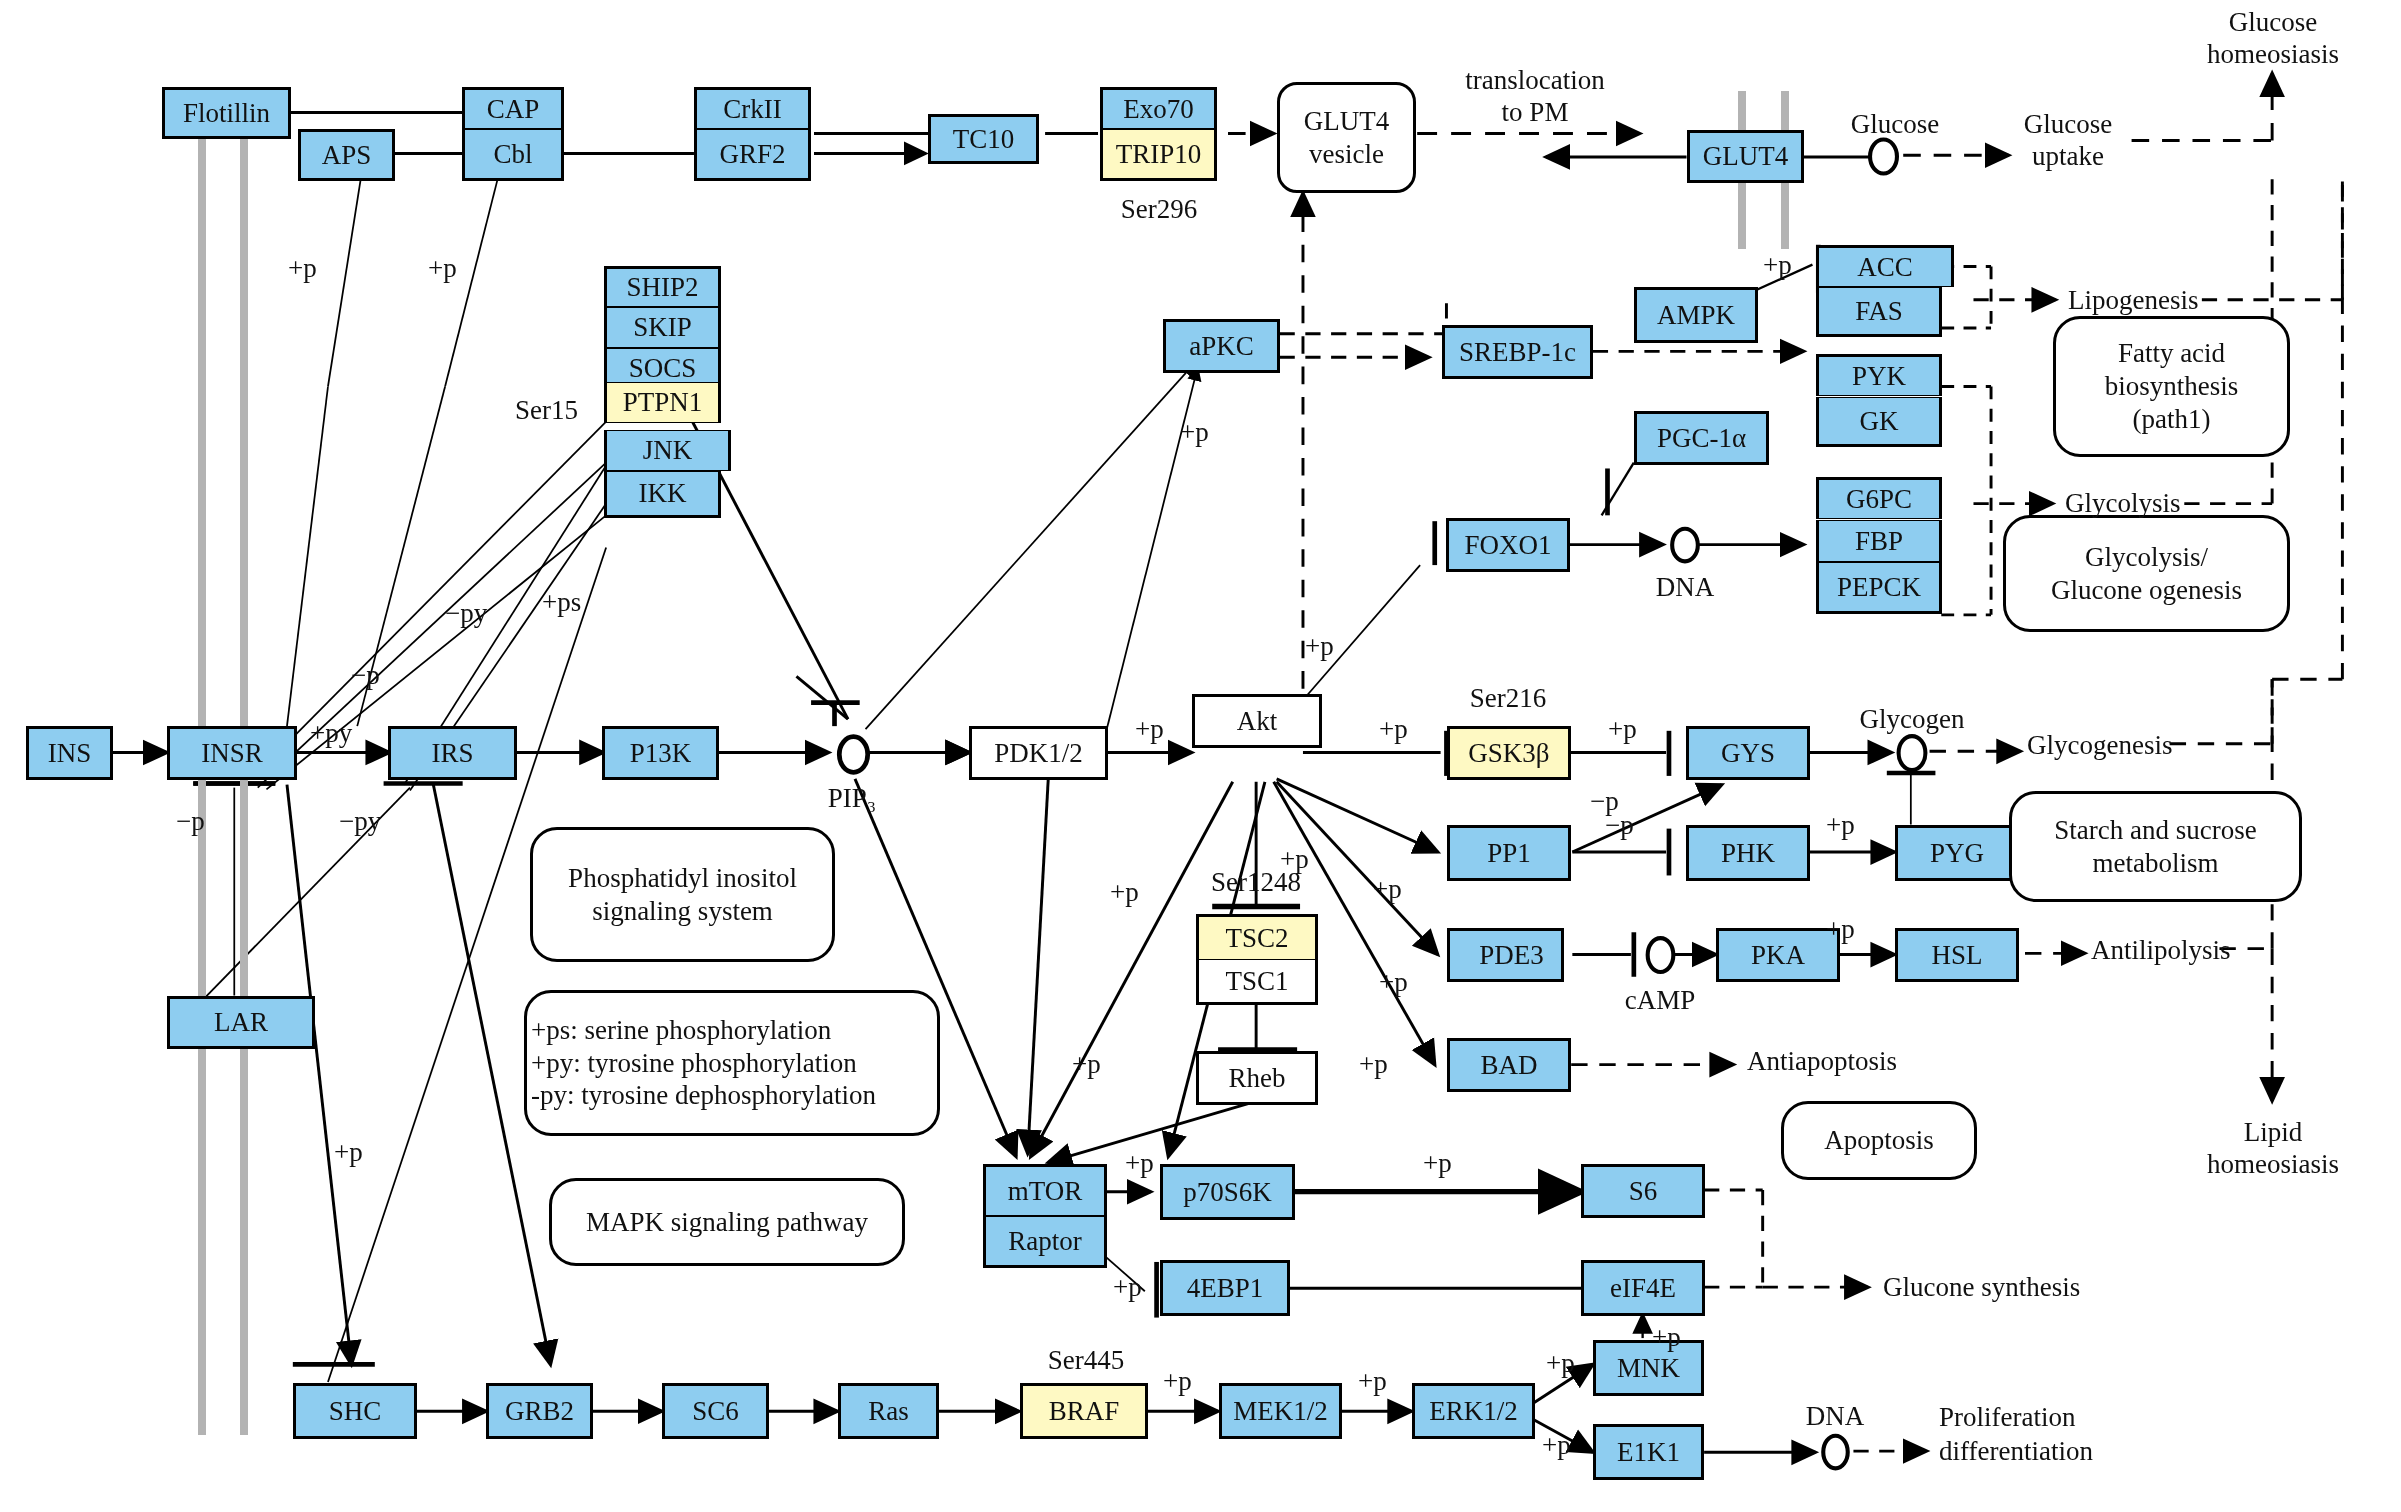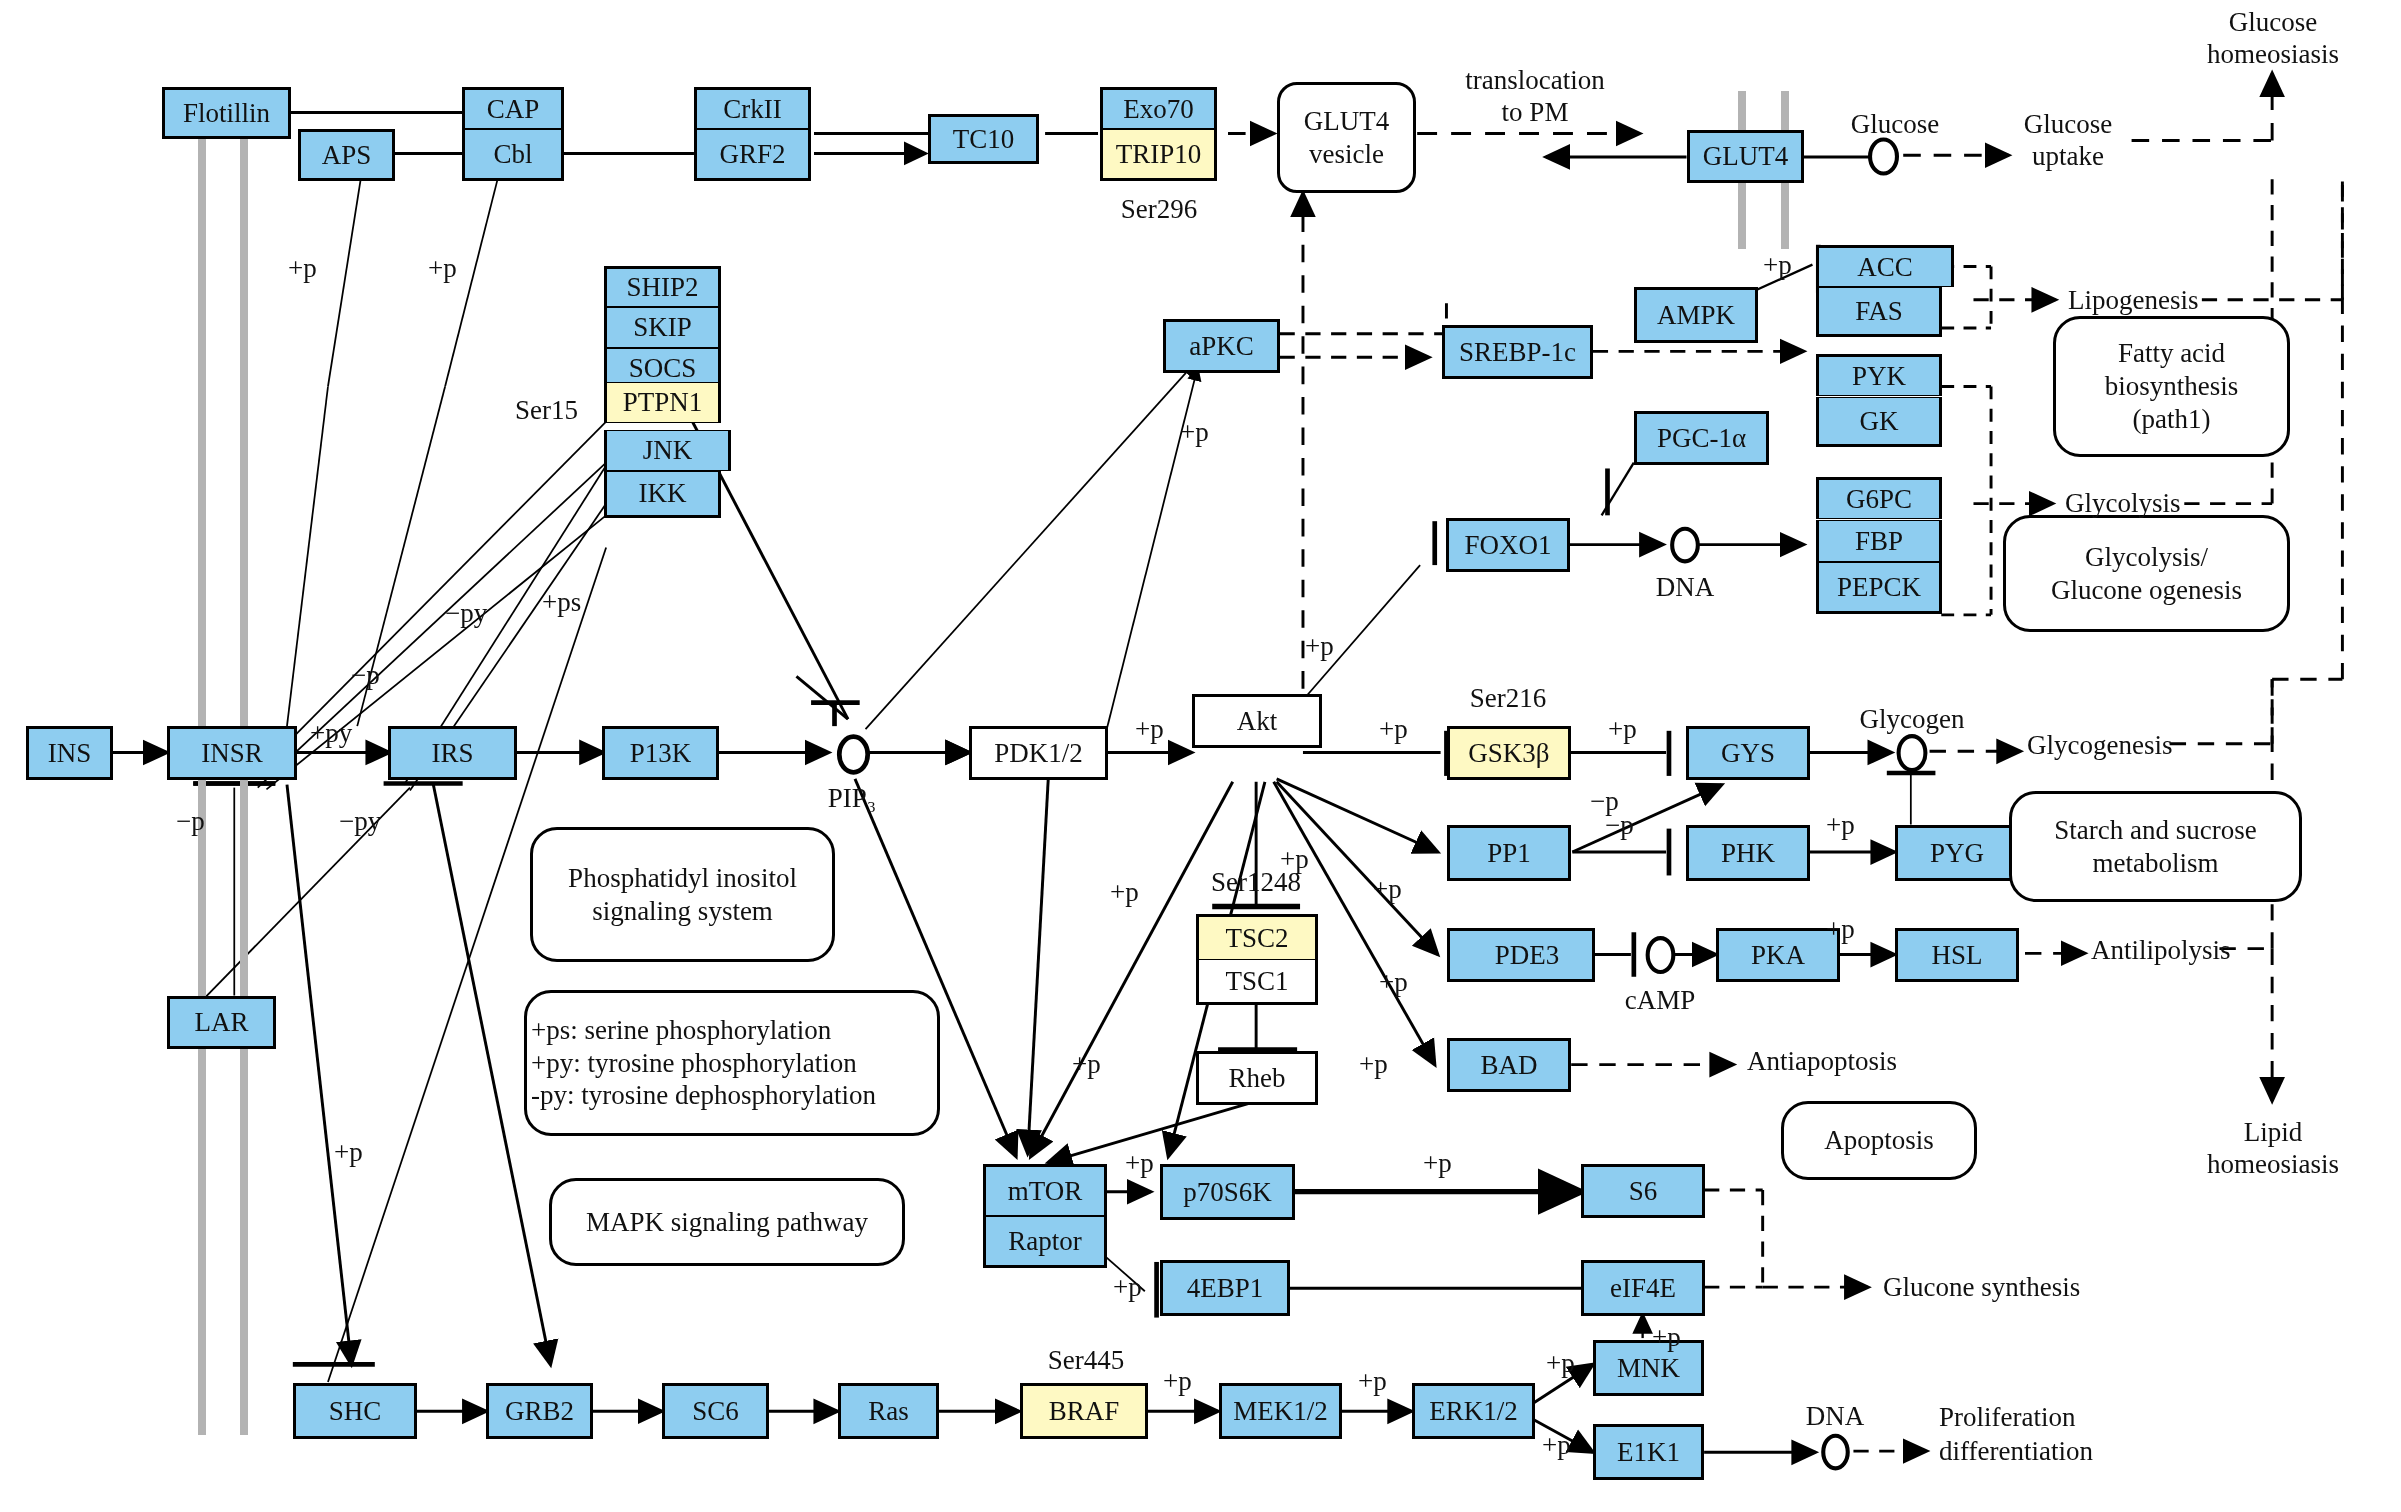--- a/index.html
+++ b/index.html
@@ -321,21 +321,21 @@
     </div>
   <div class="node white" style="left:1192px;top:694px;width:130px;height:54px;">
       <span>Akt</span>
     </div>
   <div class="node gold" style="left:1447px;top:726px;width:124px;height:54px;">
       <span>GSK3β</span>
     </div>
   <div class="node" style="left:1686px;top:726px;width:124px;height:54px;">
       <span>GYS</span>
     </div>
-  <div class="node" style="left:167px;top:996px;width:109px;height:53px;">
+  <div class="node" style="left:167px;top:996px;width:148px;height:53px;">
       <span>LAR</span>
     </div>
 
   <svg style="position:absolute;left:831px;top:732px;width:45px;height:45px;z-index:6;" viewBox="0 0 76 76" width="45" height="45">
       <ellipse cx="38" cy="38" rx="24" ry="30" fill="#fff" stroke="#000" stroke-width="8"></ellipse>
     </svg>
   <div class="lbl c" style="left:852px;top:782px;"><span>PIP₃</span></div>
   <div class="lbl" style="left:310px;top:717px;"><span>+py</span></div>
   <div class="lbl" style="left:176px;top:805px;"><span>−p</span></div>
   <div class="lbl" style="left:339px;top:805px;"><span>−py</span></div>
@@ -363,21 +363,21 @@
     </div>
   <div class="lbl" style="left:1590px;top:785px;"><span>−p</span></div>
   <div class="lbl" style="left:1605px;top:809px;"><span>−p</span></div>
   <div class="lbl" style="left:1826px;top:809px;"><span>+p</span></div>
   <div class="lbl c" style="left:1912px;top:703px;"><span>Glycogen</span></div>
   <svg style="position:absolute;left:1891px;top:732px;width:42px;height:42px;z-index:6;" viewBox="0 0 72 72" width="42" height="42">
       <ellipse cx="36" cy="36" rx="23" ry="29" fill="#fff" stroke="#000" stroke-width="7"></ellipse>
     </svg>
   <div class="lbl" style="left:2027px;top:729px;"><span>Glycogenesis</span></div>
 
-  <div class="node" style="left:1447px;top:928px;width:148px;height:54px;padding-left:12px;">
+  <div class="node" style="left:1447px;top:928px;width:117px;height:54px;padding-left:12px;">
       <span>PDE3</span>
     </div>
   <div class="node" style="left:1716px;top:928px;width:124px;height:54px;">
       <span>PKA</span>
     </div>
   <div class="node" style="left:1895px;top:928px;width:124px;height:54px;">
       <span>HSL</span>
     </div>
   <svg style="position:absolute;left:1640px;top:934px;width:41px;height:42px;z-index:6;" viewBox="0 0 70 72" width="41" height="42">
       <ellipse cx="35" cy="36" rx="22" ry="29" fill="#fff" stroke="#000" stroke-width="7"></ellipse>

